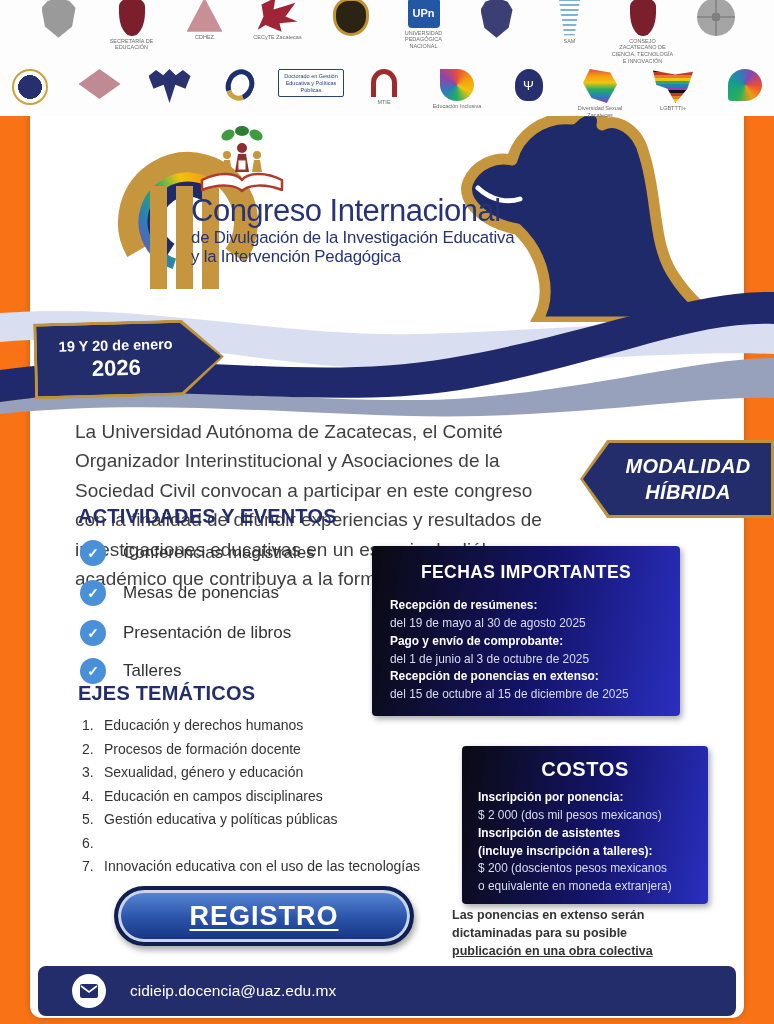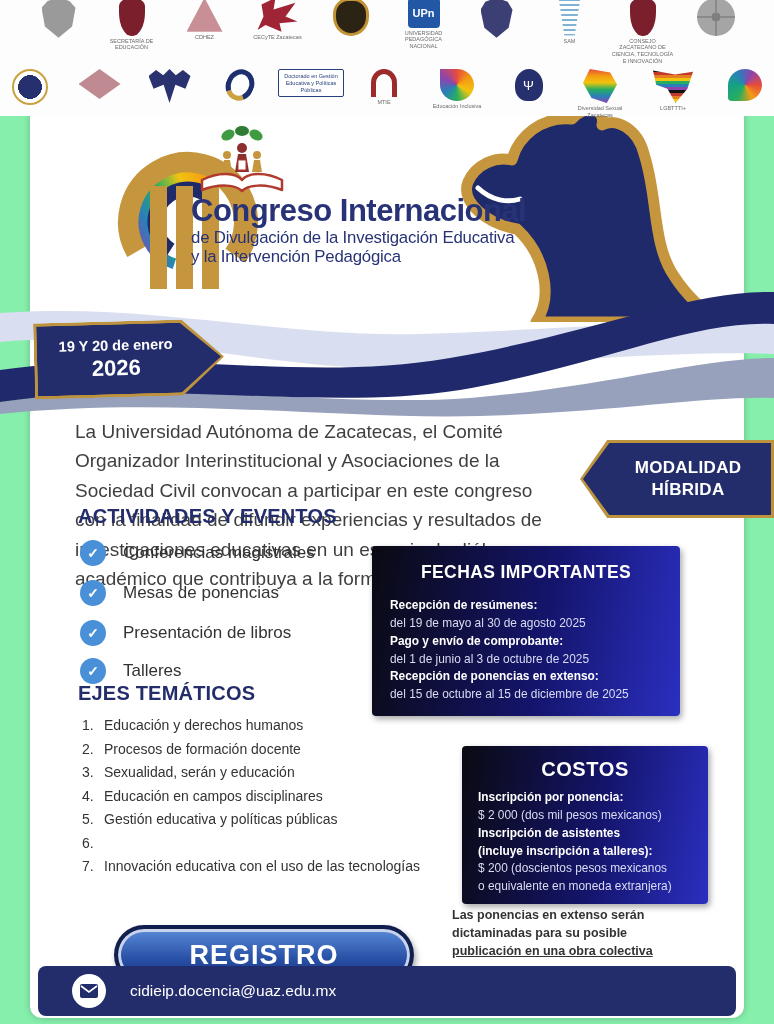--- a/index.html
+++ b/index.html
@@ -1,19 +1,19 @@
 <!DOCTYPE html>
 <html><head>
 <meta charset="utf-8">
 <style>
   * { margin:0; padding:0; box-sizing:border-box; }
   html,body { background:#e9e9e9; }
   .page {
     position:relative; width:774px; height:1024px; margin:0 auto;
-    background:#86efac; overflow:hidden;
+    background:#f97316; overflow:hidden;
     font-family:"Liberation Sans", sans-serif; color:#333;
   }
   .poster-card {
     position:absolute; left:30px; top:112px; width:714px; height:906px;
     background:#ffffff; border-radius:0 0 12px 12px;
     box-shadow:0 0 7px rgba(0,0,0,.22); z-index:0;
   }
   .sr { position:absolute; width:1px; height:1px; overflow:hidden; clip-path:inset(50%); }
 
   
@@ -66,21 +66,21 @@
     clip-path:polygon(0 4%,55% 16%,100% 8%,86% 58%,56% 100%,36% 58%,8% 46%); }
   .sh-brain { width:34px; height:32px; border-radius:50% 50% 50% 12%;
     background:conic-gradient(from 90deg,#e74c3c,#f39c12,#27ae60,#16a085,#2980b9,#8e44ad,#e74c3c); }
 
   
   .arc-svg { position:absolute; left:116px; top:146px; z-index:2; }
   .bars { position:absolute; left:150px; top:186px; display:flex; gap:9px; z-index:3; }
   .bars i { display:block; width:17px; height:103px; background:#c6963e; }
   .family-svg { position:absolute; left:194px; top:126px; z-index:3; }
   .title-block { position:absolute; left:191px; top:195px; z-index:4; color:#283377; }
-  .title-block h1 { font-size:31px; font-weight:bold; letter-spacing:-0.5px; line-height:1.05;text-align:right; }
+  .title-block h1 { font-size:31px; font-weight:normal; letter-spacing:-0.5px; line-height:1.05; }
   .title-block .sub { font-size:16.8px; font-weight:normal; line-height:1.18; letter-spacing:-0.2px; }
 
   .eagle-svg { position:absolute; left:402px; top:104px; z-index:1; }
   .waves-svg { position:absolute; left:0; top:262px; z-index:2; }
 
   
   .ribbon { position:absolute; left:34px; top:321px; width:190px; height:76px; z-index:5;
     clip-path:polygon(0 0,78% 0,100% 50%,78% 100%,0 100%); background:#bd9340; transform:rotate(-1.5deg); }
   .ribbon-inner { position:absolute; inset:3px; clip-path:polygon(0 0,78% 0,100% 50%,78% 100%,0 100%);
     background:#232d6b; color:#fff; display:flex; flex-direction:column; align-items:center;
@@ -91,21 +91,21 @@
   
   .intro { position:absolute; left:75px; top:417px; width:484px; z-index:4;
     font-size:19px; line-height:1.55; color:#3f3f3f; }
 
   
   .modality { position:absolute; left:580px; top:440px; width:194px; height:78px; z-index:5;
     clip-path:polygon(0 50%,14% 0,100% 0,100% 100%,14% 100%); background:#bd9340; }
   .modality-inner { position:absolute; inset:3px; clip-path:polygon(0 50%,14% 0,100% 0,100% 100%,14% 100%);
     background:#232d6b; color:#fff; display:flex; flex-direction:column; align-items:center;
     justify-content:center; padding-left:22px; }
-  .modality-inner span { font-size:17px; font-weight:bold; line-height:1.3; letter-spacing:.3px; }
+  .modality-inner span { font-size:20px; font-weight:bold; line-height:1.3; letter-spacing:.3px;font-style:italic; }
 
   
   .sec-heading { position:absolute; z-index:4; color:#232d6b; font-size:20px; font-weight:bold; letter-spacing:.2px; }
   .h-activities { left:78px; top:505px; }
   .h-themes { left:78px; top:682px; }
 
   
   .act-item { position:absolute; left:80px; display:flex; align-items:center; gap:17px; z-index:4; }
   .check { width:26px; height:26px; border-radius:50%; background:#4a90d9; color:#fff;
     display:flex; align-items:center; justify-content:center; font-size:14px; font-weight:bold; }
@@ -127,21 +127,21 @@
   .dates-box h2 { font-size:17.5px; letter-spacing:.4px; margin-bottom:14px; }
   .costs-box h2 { font-size:20px; letter-spacing:.6px; margin-bottom:8px; }
   .gbox .b { font-weight:bold; font-size:11.9px; line-height:1.5; color:#ffffff; }
   .gbox .v { font-weight:normal; font-size:11.9px; line-height:1.5; color:#d9dcf2; }
 
   
   .register-btn { position:absolute; left:114px; top:886px; width:300px; height:60px; z-index:4;
     border-radius:32px; border:4px solid #111f4e;
     background:linear-gradient(180deg,#5a8ad8 0%,#2a53a8 55%,#14307e 100%);
     box-shadow:inset 0 0 0 3px #c9d3ea, 2px 4px 6px rgba(0,0,0,.35);
-    display:flex; align-items:center; justify-content:center; cursor:pointer;margin-top:39px; }
+    display:flex; align-items:center; justify-content:center; cursor:pointer; }
   .register-btn span { color:#fff; font-size:27px; font-weight:bold; letter-spacing:1px;
     text-decoration:underline; text-underline-offset:4px; }
 
   
   .note { position:absolute; left:452px; top:906px; width:290px; z-index:4; text-align:left;
     font-size:12.5px; font-weight:bold; color:#333; line-height:1.45; }
   .note .u { text-decoration:underline; }
 
   
   .footer { position:absolute; left:38px; top:966px; width:698px; height:50px; z-index:4;
@@ -341,21 +341,21 @@
     <div class="theme-item">
       <span class="theme-num">1.</span>
       <span>Educación y derechos humanos</span>
     </div>
     <div class="theme-item">
       <span class="theme-num">2.</span>
       <span>Procesos de formación docente</span>
     </div>
     <div class="theme-item">
       <span class="theme-num">3.</span>
-      <span>Sexualidad, serán y educación</span>
+      <span>Sexualidad, género y educación</span>
     </div>
     <div class="theme-item">
       <span class="theme-num">4.</span>
       <span>Educación en campos disciplinares</span>
     </div>
     <div class="theme-item">
       <span class="theme-num">5.</span>
       <span>Gestión educativa y políticas públicas</span>
     </div>
     <div class="theme-item">

